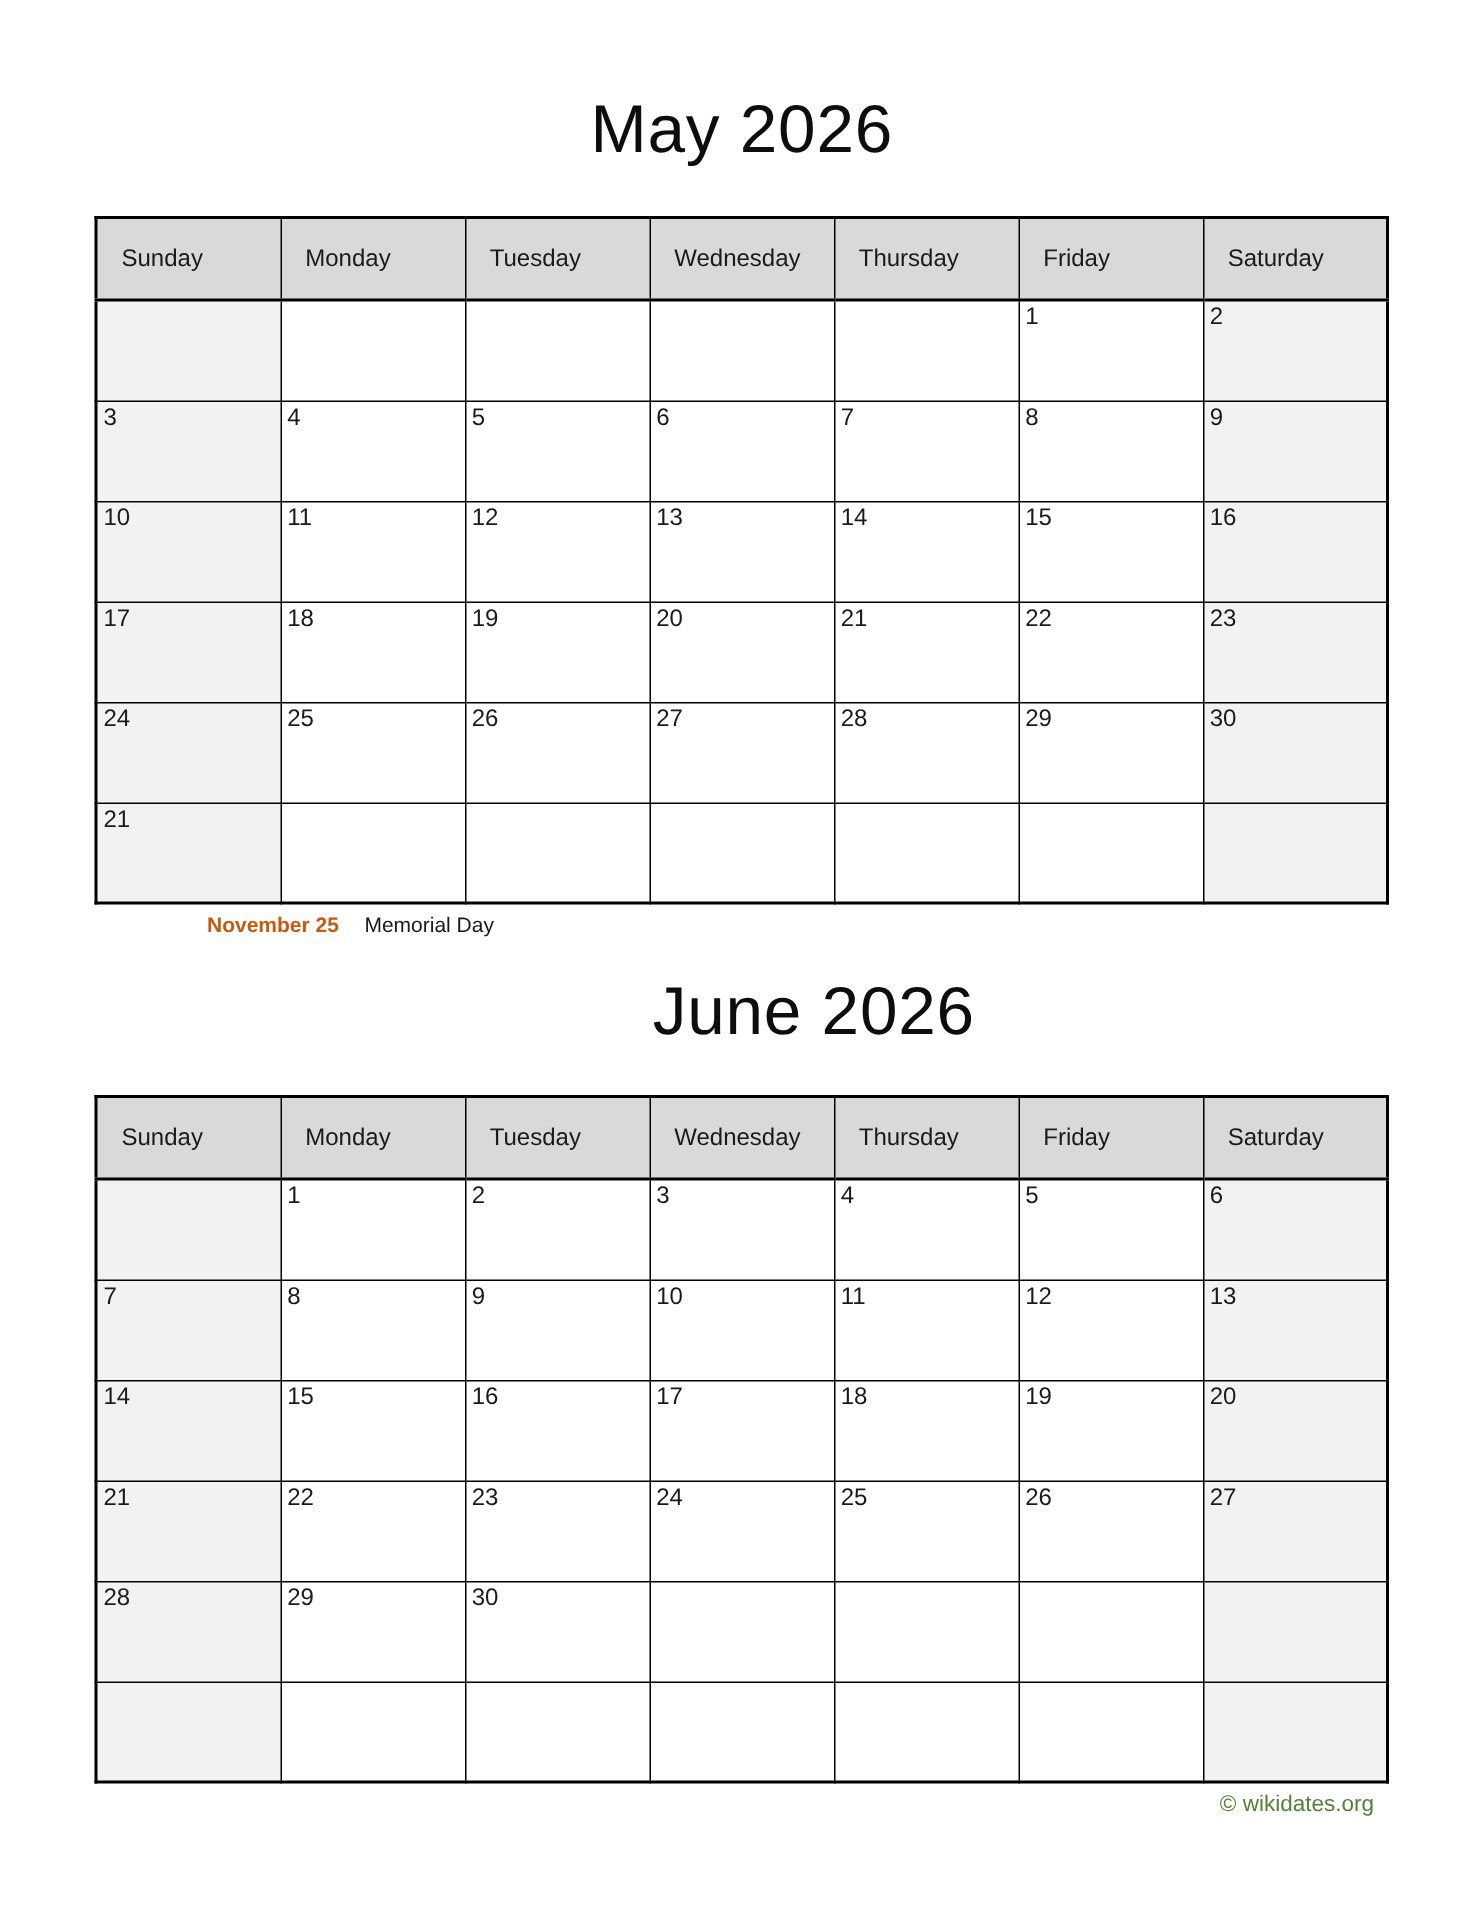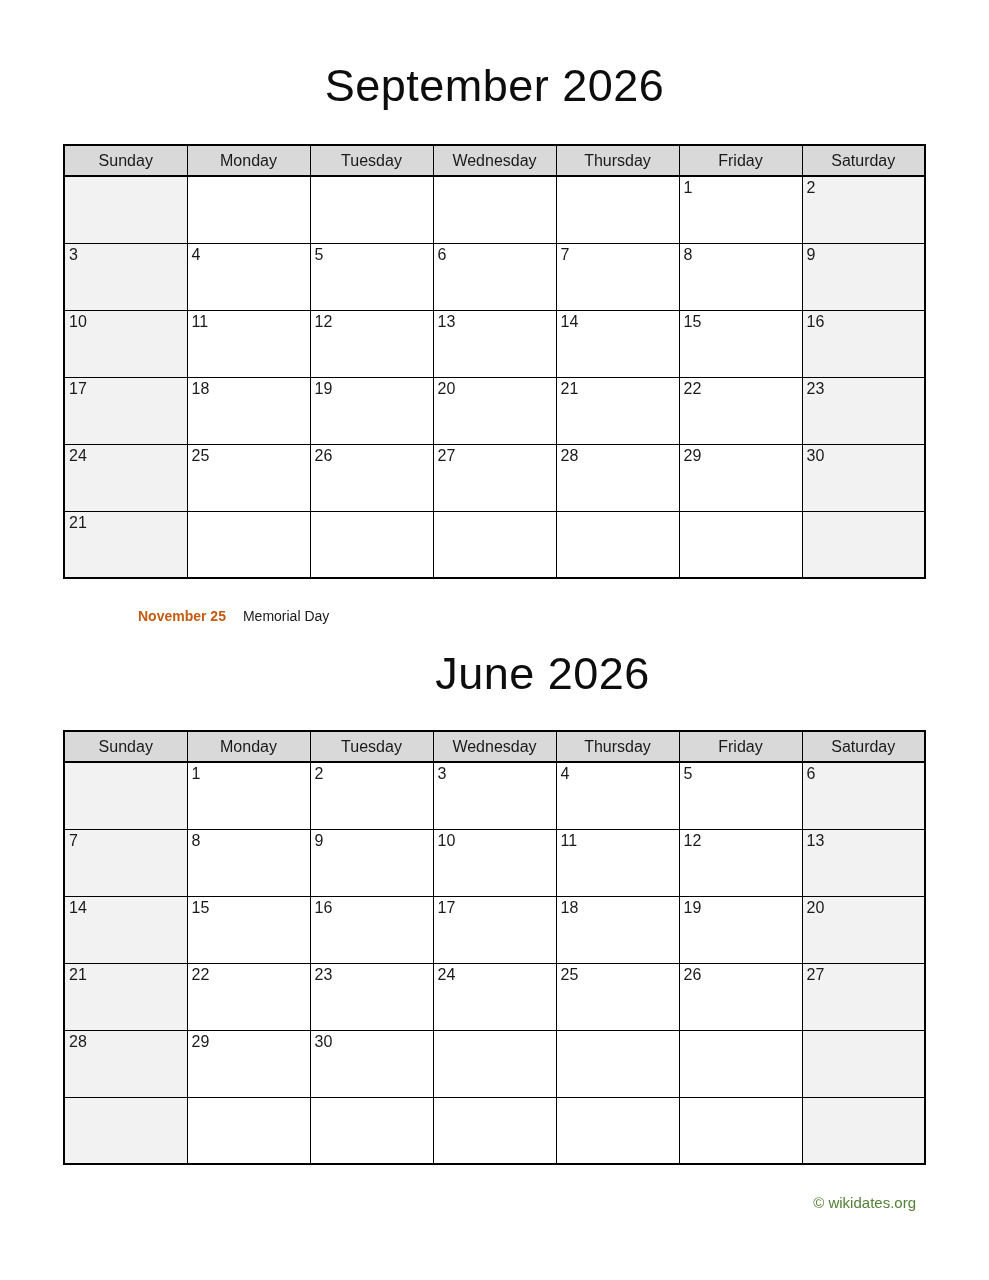--- a/index.html
+++ b/index.html
@@ -48,22 +48,22 @@
   #cal-0 { top: 144px; }
   #cal-1 { top: 730px; }
   table.cal th {
     height: 21px;
     background: var(--header-bg);
     border: 1.5px solid var(--border-color);
     border-bottom-width: 2px;
     font-size: 16px;
     font-weight: 400;
     color: #1a1a1a;
-    text-align: center;
-    padding: 4px;
+    text-align: left;
+    padding: 16px;
     line-height: 21px;
   }
   table.cal td {
     height: 67px;
     border: 1.5px solid var(--border-color);
     vertical-align: top;
     text-align: left;
     font-size: 16px;
     color: #1a1a1a;
     padding: 1px 0 0 4px;
@@ -98,21 +98,21 @@
     text-decoration: none;
     cursor: pointer;
   }
 </style>
 </head>
 <body>
 
 <div class="page">
 
   <section>
-    <h1 class="month-title" id="title-0">September 2026</h1>
+    <h1 class="month-title" id="title-0">May 2026</h1>
     <table class="cal" id="cal-0">
         <thead>
           <tr>
             <th>Sunday</th>
             <th>Monday</th>
             <th>Tuesday</th>
             <th>Wednesday</th>
             <th>Thursday</th>
             <th>Friday</th>
             <th>Saturday</th>

